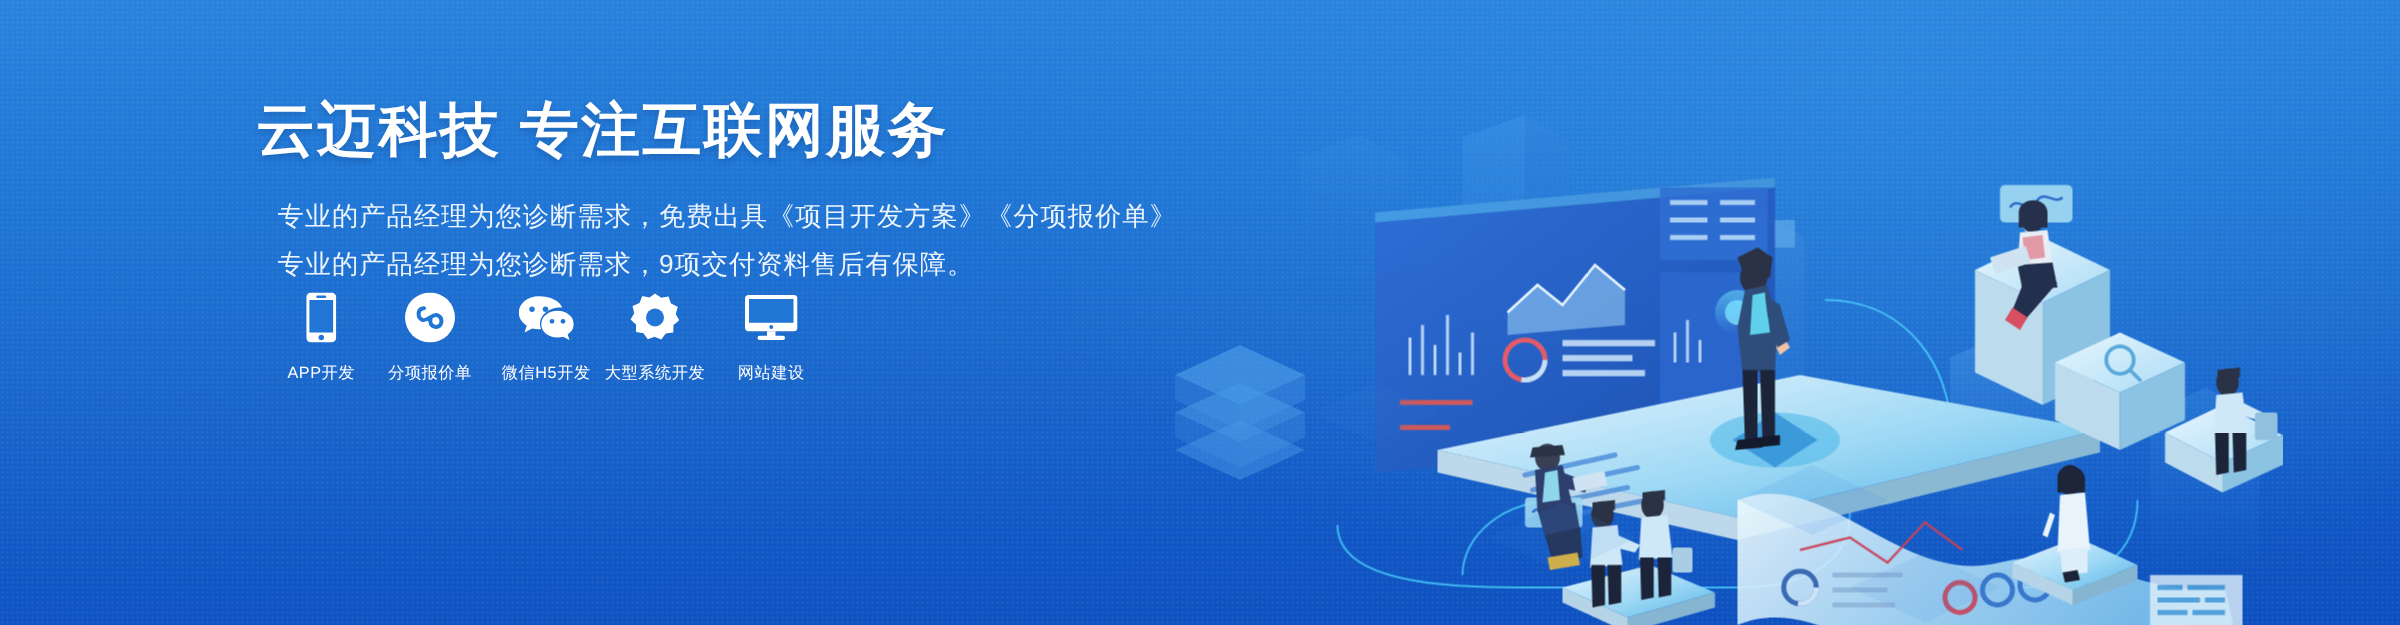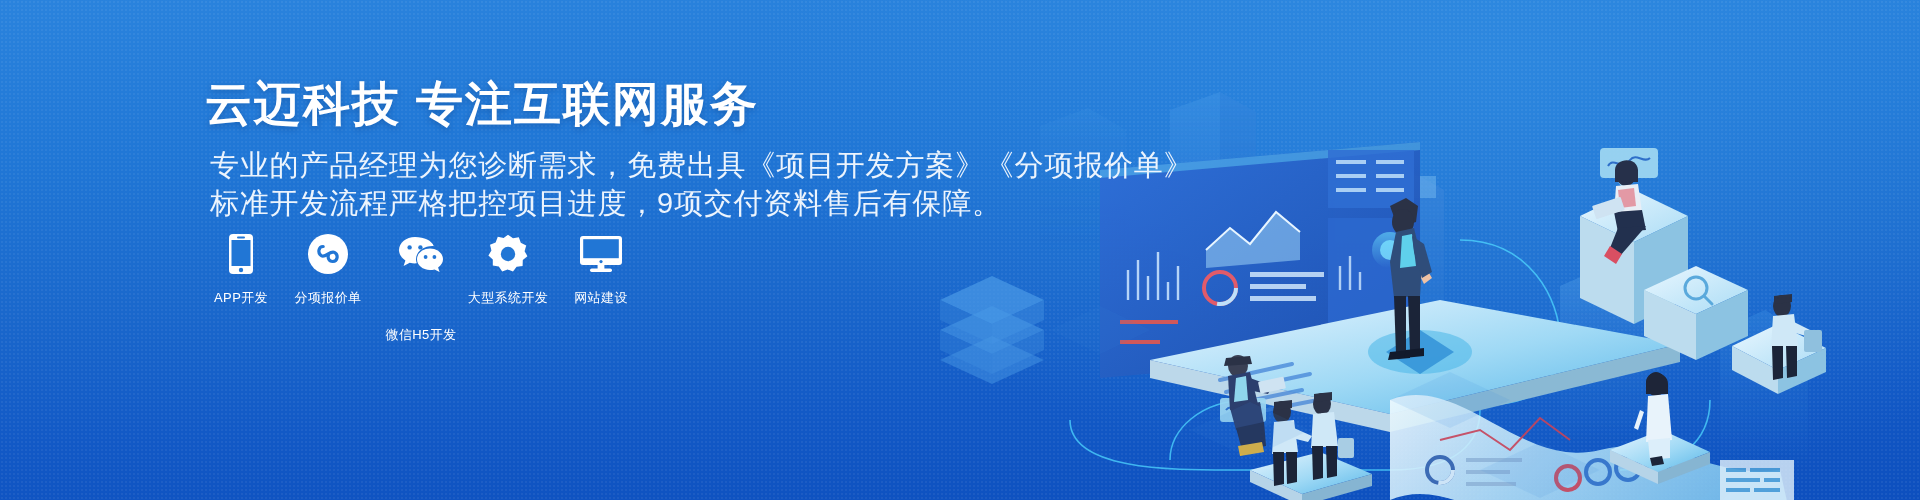--- a/index.html
+++ b/index.html
@@ -43,36 +43,36 @@
     line-height: 1.18;
     font-weight: 700;
     color: #ffffff;
     letter-spacing: 2px;
     white-space: nowrap;
     text-shadow: 0 2px 6px rgba(4,40,96,0.28);
   }
   .sub {
     position: absolute;
     left: 1px;
-    margin: 4px;
-    font-size: 29px;
+    margin: 16px;
+    font-size: 21px;
     line-height: 1.0;
     color: #ecf4fd;
     letter-spacing: 0.8px;
     white-space: nowrap;
     font-weight: 400;
   }
   .sub.l1 { top: 147px; }
   .sub.l2 { top: 185px; }
 
   
   .services {
     position: absolute;
     top: 232px;
-    left: 0;
+    left: 16px;
     display: flex;
     align-items: flex-start;
   }
   .service {
     width: 72px;
     display: flex;
     flex-direction: column;
     align-items: center;
     margin-right: 9px;
     cursor: pointer;
@@ -86,21 +86,21 @@
   .service .ico svg { display: block; fill: #ffffff; }
   .service .lbl {
     margin-top: 13px;
     font-size: 13px;
     color: #ffffff;
     white-space: nowrap;
     letter-spacing: 0.4px;
     font-weight: 400;
   }
   .service:nth-child(2) { width: 84px; }
-  .service:nth-child(3) { width: 84px; gap: 37px; }
+  .service:nth-child(3) { width: 84px; }
   .service:nth-child(4) { width: 72px; }
   .service:nth-child(5) { width: 96px; }
 
   
   .art {
     position: absolute;
     right: 0;
     top: 0;
     width: 1000px;
     height: 500px;
@@ -393,21 +393,21 @@
         <path d="M130 330 L180 306 L230 330 L180 354 Z" fill="#3b8ce0" opacity="0.3"></path>
       </g>
     </svg>
   </div>
 
   <div class="content">
     <h1 class="headline">云迈科技 专注互联网服务</h1>
 
     <p class="sub l1">专业的产品经理为您诊断需求，免费出具《项目开发方案》《分项报价单》</p>
 
-    <p class="sub l2">标准开发流程严格把控项目进度，9项交付资料售后有保障。</p>
+    <p class="sub l2">专业的产品经理为您诊断需求，9项交付资料售后有保障。</p>
 
     <div class="services">
 
       <div class="service">
         <span class="ico">
           <svg width="24" height="40" viewBox="0 0 24 40" aria-hidden="true">
             <rect x="0" y="0" width="24" height="40" rx="4" fill="#fff"></rect>
             <rect x="2.5" y="6" width="19" height="26" fill="#2176d5"></rect>
             <rect x="8" y="2.4" width="8" height="2" rx="1" fill="#2176d5"></rect>
             <circle cx="12" cy="36" r="2.2" fill="#2176d5"></circle>

